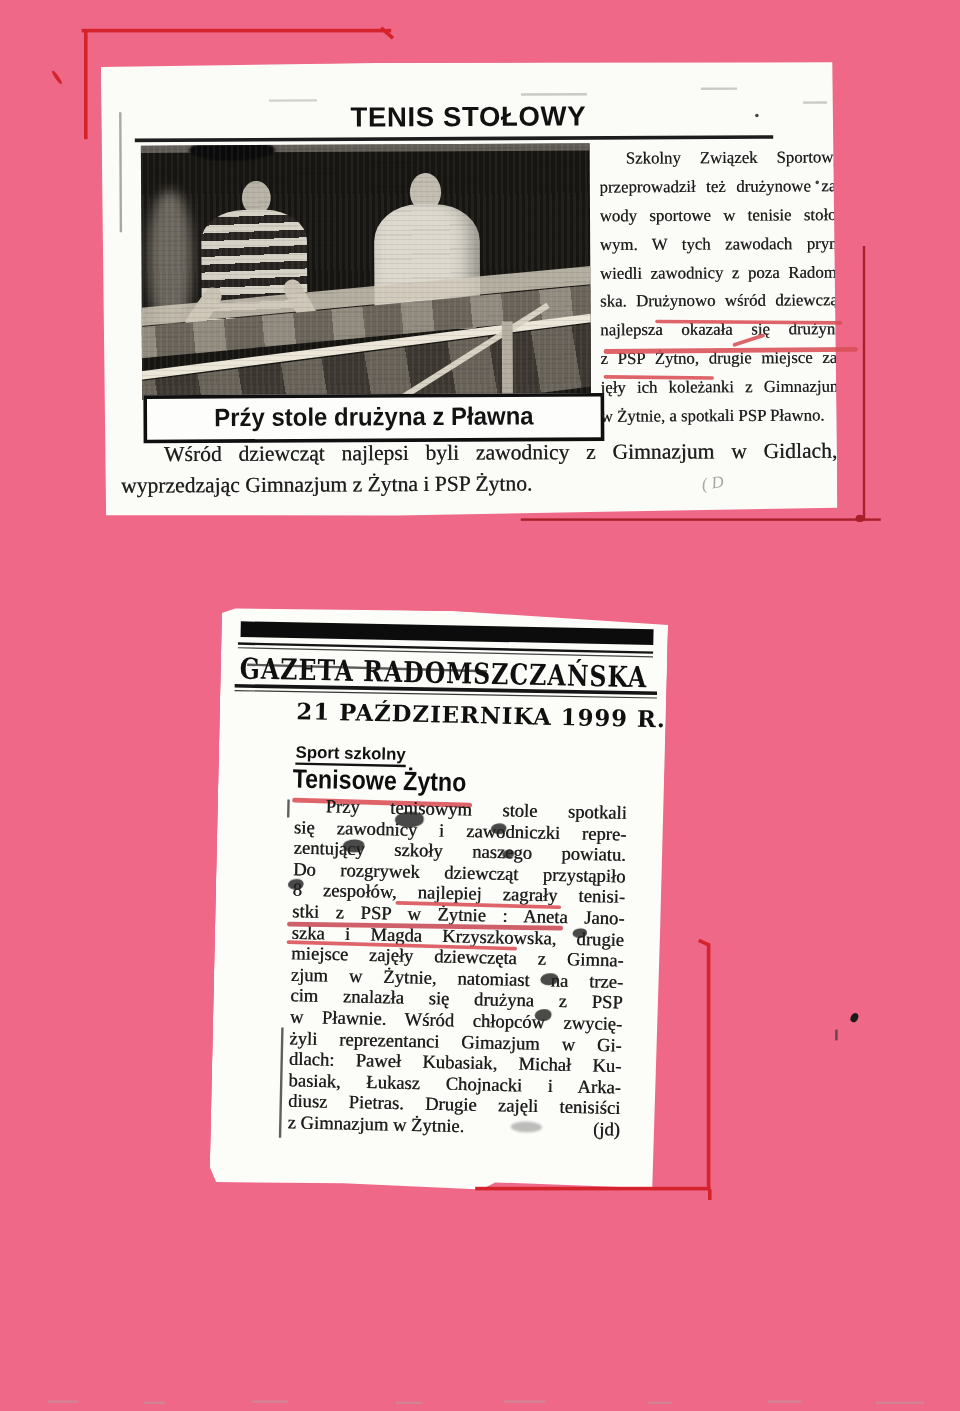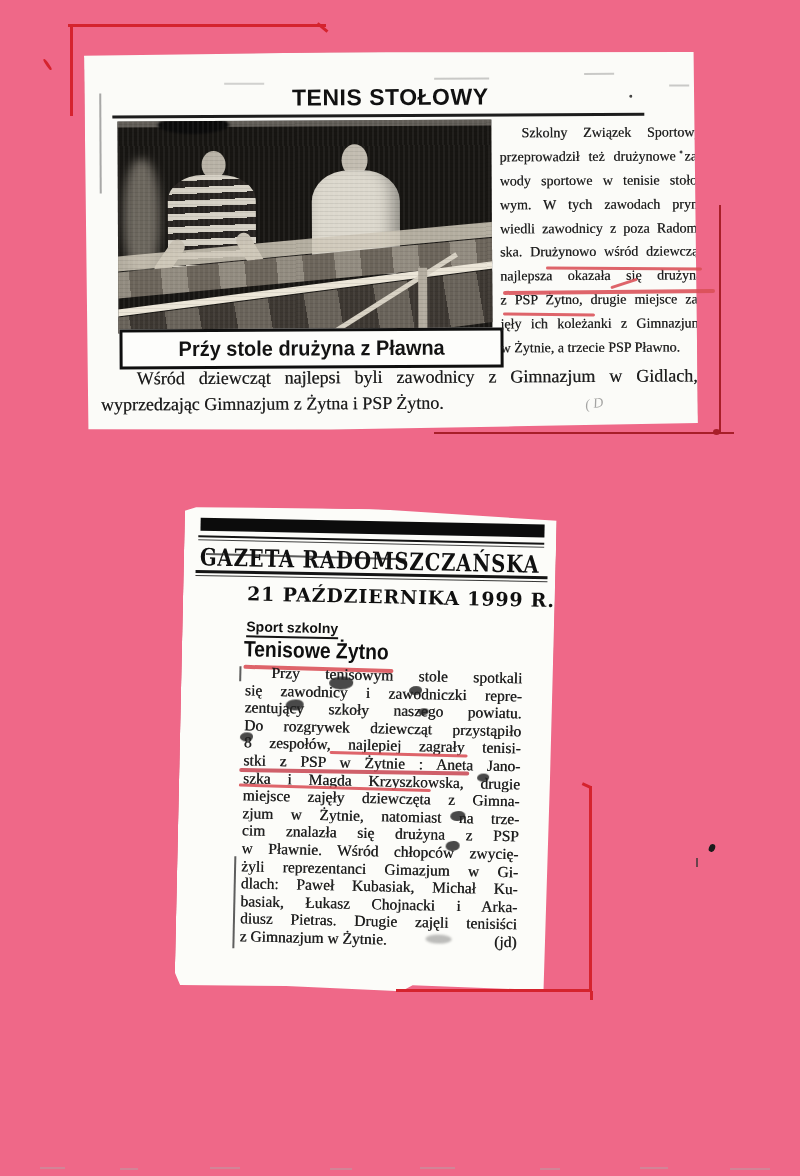--- a/index.html
+++ b/index.html
@@ -146,21 +146,21 @@
     <div class="abs c1-col">
       <div class="ln j ind1">Szkolny Związek Sportowy</div>
       <div class="ln j">przeprowadził też drużynowe za-</div>
       <div class="ln j">wody sportowe w tenisie stoło-</div>
       <div class="ln j">wym. W tych zawodach prym</div>
       <div class="ln j">wiedli zawodnicy z poza Radom-</div>
       <div class="ln j">ska. Drużynowo wśród dziewcząt</div>
       <div class="ln j">najlepsza okazała się drużyna</div>
       <div class="ln j">z PSP Żytno, drugie miejsce za-</div>
       <div class="ln j">jęły ich koleżanki z Gimnazjum</div>
-      <div class="ln">w Żytnie, a trzecie PSP Pławno.</div>
+      <div class="ln">w Żytnie, a spotkali PSP Pławno.</div>
     </div>
 
     <div class="abs c1-footer">
       <div class="fln j ind2">Wśród dziewcząt najlepsi byli zawodnicy z Gimnazjum w Gidlach,</div>
       <div class="fln">wyprzedzając Gimnazjum z Żytna i PSP Żytno.</div>
     </div>
   </div>
 
   <div class="abs redline" style="left:546px;top:267px;width:156px;height:3px;transform:rotate(.4deg);"></div>
   <div class="abs redline" style="left:503px;top:290px;width:212px;height:3.5px;transform:rotate(-.5deg);"></div>

